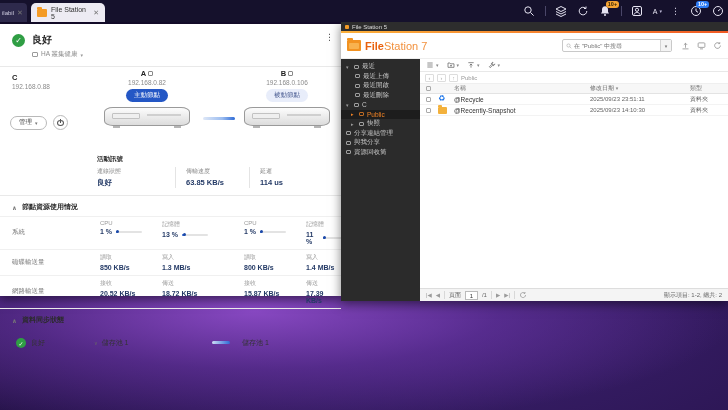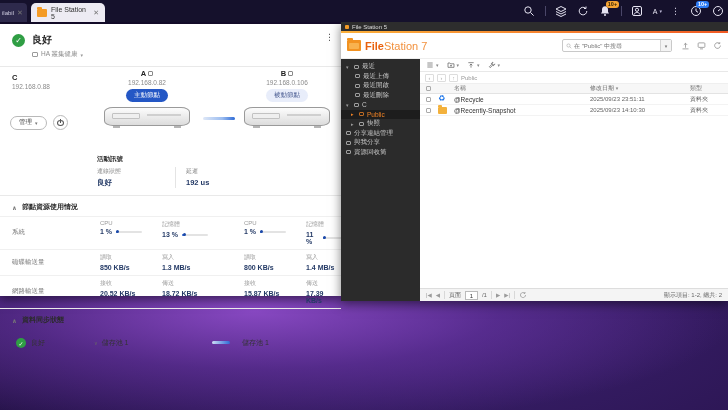--- a/index.html
+++ b/index.html
@@ -280,23 +280,27 @@
     </div>
   </div>
 
   <div class="heartbeat">
     <div class="hb-title">活動訊號</div>
     <div class="hb-row">
       <div class="hb-stat" style="width:78px">
         <div class="hb-label">連線狀態</div>
         <div class="hb-value">良好</div>
       </div>
+      <div class="hb-stat" style="width:74px">
+        <div class="hb-label">傳輸速度</div>
+        <div class="hb-value">63.85 KB/s</div>
+      </div>
       <div class="hb-stat">
         <div class="hb-label">延遲</div>
-        <div class="hb-value">192 us</div>
+        <div class="hb-value">114 us</div>
       </div>
     </div>
   </div>
   <div class="divider"></div>
 
   <div class="section-head">
     <span class="collapse">∧</span>
     <span>節點資源使用情況</span>
   </div>
 

